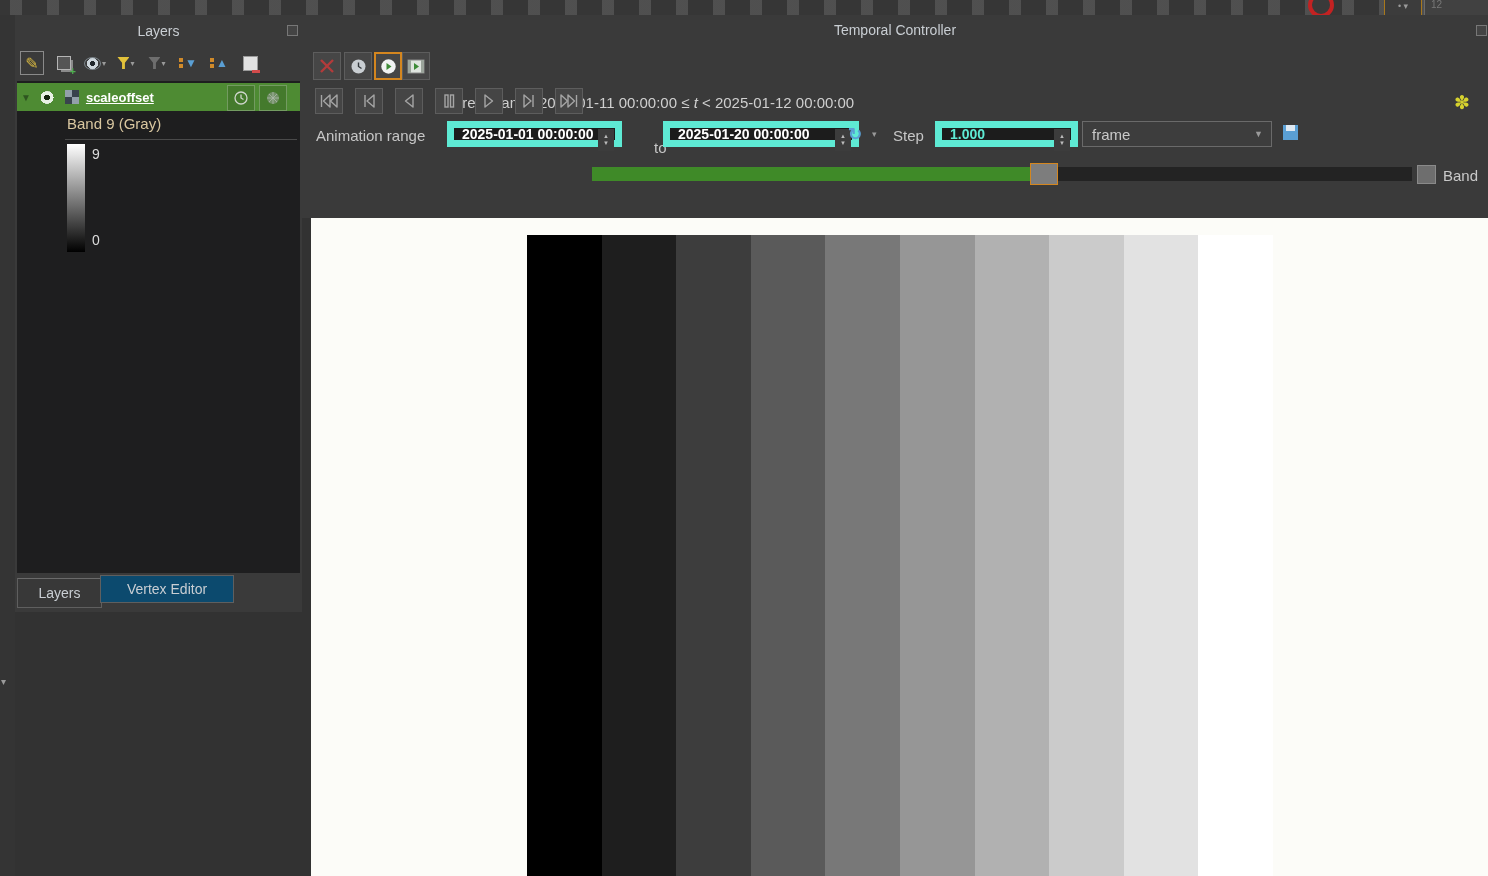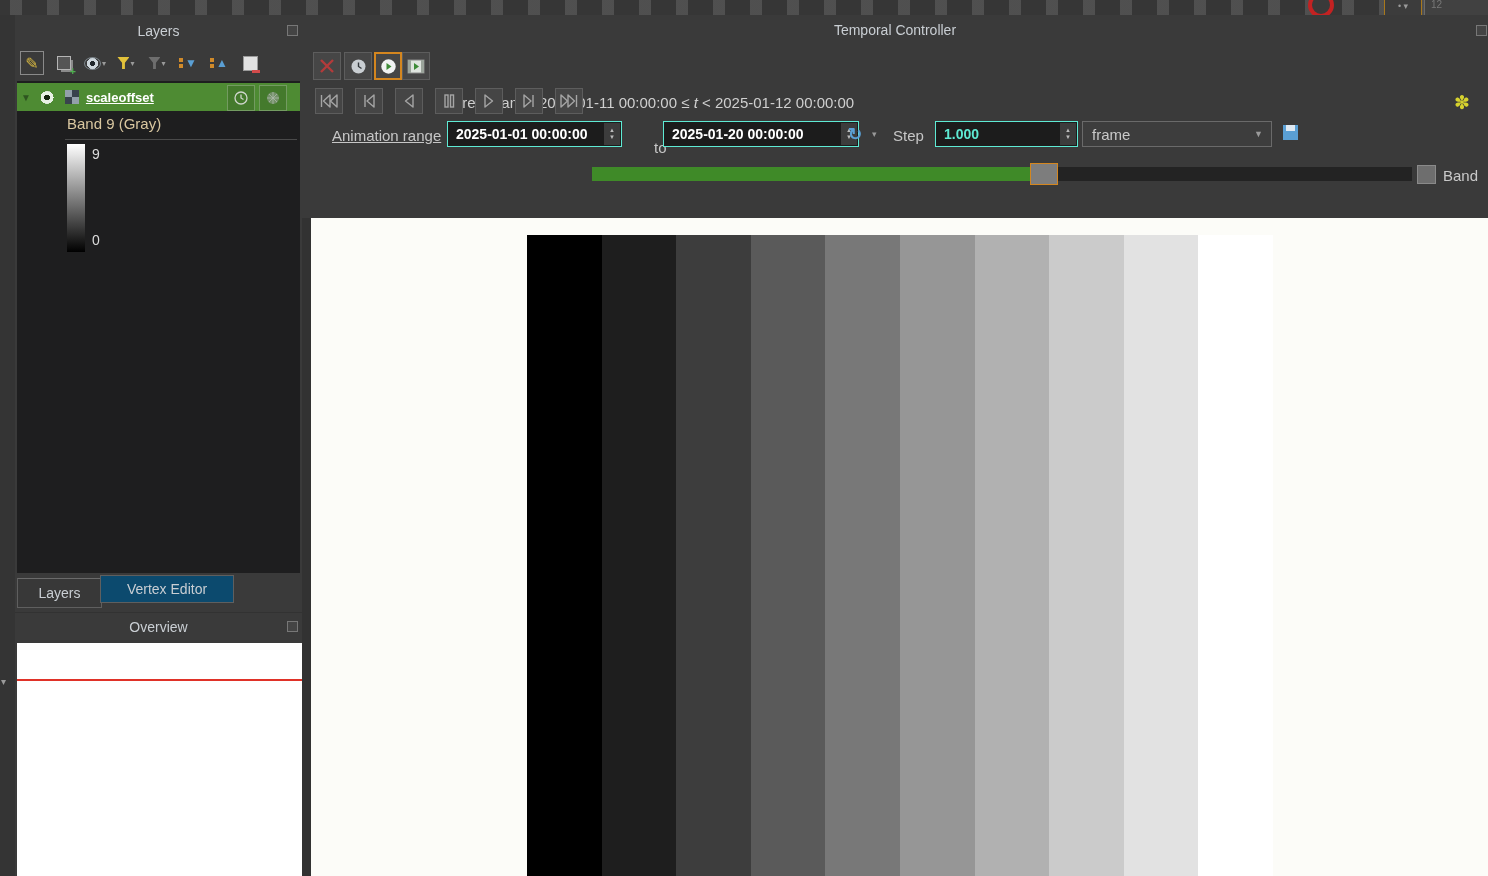--- a/index.html
+++ b/index.html
@@ -92,22 +92,22 @@
     display:flex;align-items:center;justify-content:center;box-sizing:border-box;}
   #tb0{left:13px;} #tb1{left:53px;} #tb2{left:93px;} #tb3{left:133px;} #tb4{left:173px;} #tb5{left:213px;} #tb6{left:253px;}
   #slider{position:absolute;left:290px;top:79px;width:820px;height:14px;background:#232323;}
   #slider-fill{position:absolute;left:0;top:0;height:100%;background:#3f8a28;}
   #slider-handle{position:absolute;top:-4px;width:28px;height:22px;background:#7d7d7d;border:1px solid #d4861f;box-sizing:border-box;}
   #loop-box{position:absolute;left:1115px;top:77px;width:19px;height:19px;background:#6e6e6e;border:1px solid #8a8a8a;box-sizing:border-box;}
   #loop-label{position:absolute;left:1141px;top:79px;color:#c9c9c9;font-size:15px;}
 
   #range-row{position:absolute;left:0;top:106px;height:30px;width:100%;color:#c6c6c6;font-size:15px;}
   .lbl{position:absolute;top:6px;}
-  #lbl-range{left:30px;text-decoration:underline;}
-  .dtinput{position:absolute;top:0;height:26px;background:#1c1c1c;border:1px solid #5eead4;box-sizing:border-box;
+  #lbl-range{left:14px;}
+  .dtinput{position:absolute;top:0;height:26px;background:#1c1c1c;border:7px solid #5eead4;box-sizing:border-box;
     color:#fff;font-weight:bold;font-size:14px;display:flex;align-items:center;padding-left:8px;}
   .spin{position:absolute;right:1px;top:1px;width:16px;height:22px;background:#3c3c3c;display:flex;flex-direction:column;
     align-items:center;justify-content:center;color:#bbb;font-size:6px;line-height:7px;}
   #range-start{left:145px;width:175px;}
   #lbl-to{left:352px;margin-top:12px;}
   #range-end{left:361px;width:196px;}
   #refresh-ico{position:absolute;left:546px;top:3px;color:#5a9fd4;font-size:17px;font-weight:bold;}
   #refresh-caret{position:absolute;left:570px;top:8px;color:#9a9a9a;font-size:9px;}
   #lbl-step{left:591px;}
   #step-input{left:633px;width:143px;}
@@ -207,27 +207,20 @@
       <div id="legend-max">9</div>
       <div id="legend-min">0</div>
     </div>
   </div>
 
   <div id="panel-tabs">
     <div class="tab" id="tab-layers">Layers</div>
     <div class="tab" id="tab-vertex">Vertex Editor</div>
   </div>
 
-  <div id="overview-panel">
-    <div id="overview-title" class="panel-title">Overview</div>
-    <div id="overview-float" class="float-ico"></div>
-    <div id="overview-map">
-      <div id="overview-redline"></div>
-    </div>
-  </div>
 
   <div id="temporal-panel">
     <div id="temporal-title" class="panel-title">Temporal Controller</div>
     <div id="temporal-float" class="float-ico"></div>
 
     <div id="mode-row">
       <span class="sqbtn" id="btn-mode-off">
         <svg width="16" height="16" viewBox="0 0 16 16">
             <path d="M2 2l12 12M14 2L2 14" stroke="#b23b3b" stroke-width="2.4"></path>
           </svg>

